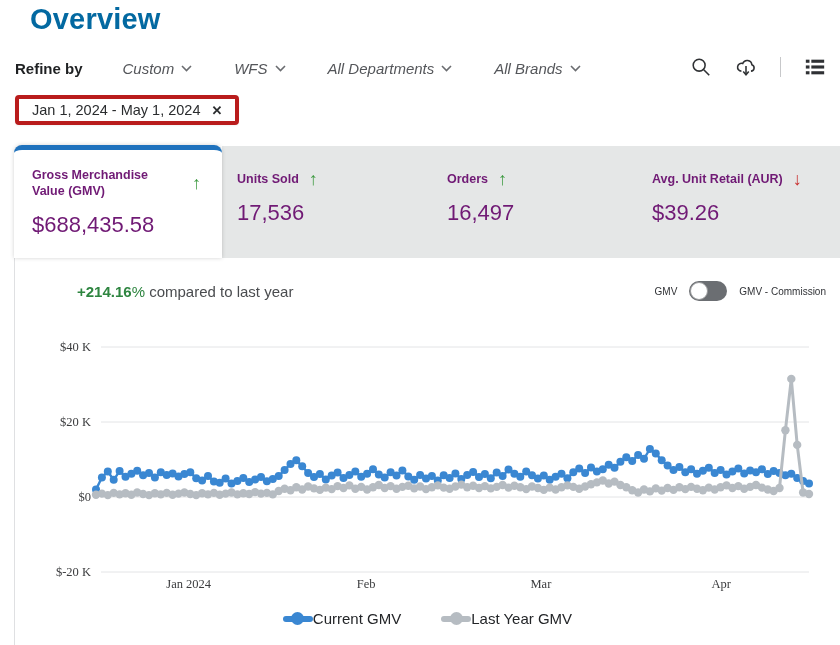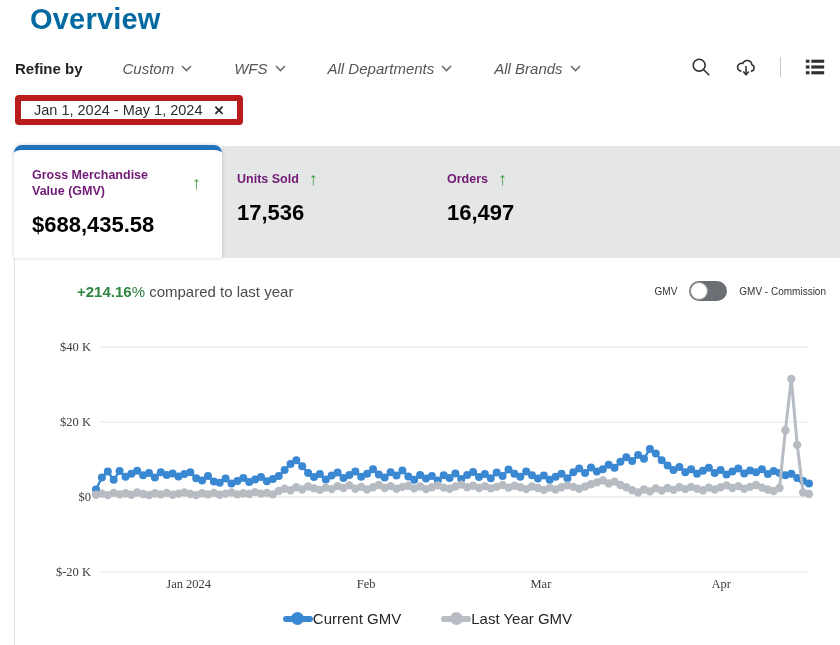--- a/index.html
+++ b/index.html
@@ -17,35 +17,35 @@
   .chev polyline { stroke:#6a6c70; stroke-width:1.6; fill:none; }
 
   #toolbar { position:absolute; right:14px; top:56px; display:flex; align-items:center; gap:23px; }
   .tool-icon { width:22px; height:22px; cursor:pointer; }
   .tool-icon * { stroke:#2f3134; stroke-width:1.7; fill:none; }
   #list-icon rect { fill:#2f3134; stroke:none; }
   .v-divider { width:1px; height:20px; background:#c7c8ca; }
 
   
   #date-chip { position:absolute; left:15px; top:95px; height:30px; display:flex; align-items:center;
-    border:6px solid #b91c1c; border-radius:4px; padding:0 13px; background:#fff;
+    border:4px solid #b91c1c; border-radius:4px; padding:0 13px; background:#fff;
     font-size:14.5px; color:#2a2c2e; box-shadow:0 1px 2px rgba(0,0,0,.05); cursor:pointer; }
   #chip-close { margin-left:11px; font-size:13px; font-weight:700; color:#2a2c2e; }
 
   
   #kpi-strip { position:absolute; left:222px; right:0; top:146px; height:112px; background:#e5e7e7; }
   #active-tab { position:absolute; left:14px; top:145px; width:208px; height:113px; background:#fff;
     border-top:5px solid #1f72bd; border-radius:8px 8px 0 0; box-shadow:0 0 4px rgba(0,0,0,.18); padding:17px 14px 0 18px; z-index:2; }
   .kpi-label-row { display:flex; align-items:center; gap:10px; }
   .kpi-label { font-size:12.5px; font-weight:700; color:#701a75; line-height:1.3; }
   #active-tab .kpi-label { max-width:150px; }
   .kpi-arrow { font-size:18px; font-weight:600; line-height:1; }
   .arrow-up { color:#3d9a40; }
   .arrow-down { color:#c9302f; }
-  .kpi-value { font-size:22px; font-weight:700; color:#000000; margin-top:12px; }
+  .kpi-value { font-size:22px; font-weight:400; color:#701a75; margin-top:12px; }
   .kpi-block { position:absolute; top:24px; }
 
   
   #panel { position:absolute; left:14px; right:0; top:258px; bottom:0; background:#fff; border-left:1px solid #dfe0e2; }
   #compare-row { position:absolute; left:16px; top:25px; font-size:15px; color:#4a4c4f;margin-left:46px; }
   .green-bold { color:#2e8540; font-weight:700; }
   .green { color:#2e8540; }
 
   #toggle-row { position:absolute; right:14px; top:23px; display:flex; align-items:center; gap:12px; font-size:10px; color:#303236;justify-content:flex-end; }
   #gmv-toggle { width:38px; height:20px; border-radius:10px; background:#6b6e72; position:relative; cursor:pointer; }
@@ -129,20 +129,27 @@
         <span class="kpi-arrow arrow-up">↑</span>
       </div>
       <div class="kpi-value">17,536</div>
     </div>
     <div class="kpi-block" style="left:225px">
       <div class="kpi-label-row">
         <span class="kpi-label">Orders</span>
         <span class="kpi-arrow arrow-up">↑</span>
       </div>
       <div class="kpi-value">16,497</div>
+    </div>
+    <div class="kpi-block" style="left:430px">
+      <div class="kpi-label-row">
+        <span class="kpi-label">Avg. Unit Retail (AUR)</span>
+        <span class="kpi-arrow arrow-down">↓</span>
+      </div>
+      <div class="kpi-value">$39.26</div>
     </div>
   </div>
 
   <div id="active-tab">
     <div class="kpi-label-row">
       <span class="kpi-label">Gross Merchandise Value (GMV)</span>
       <span class="kpi-arrow arrow-up">↑</span>
     </div>
     <div class="kpi-value">$688,435.58</div>
   </div>

